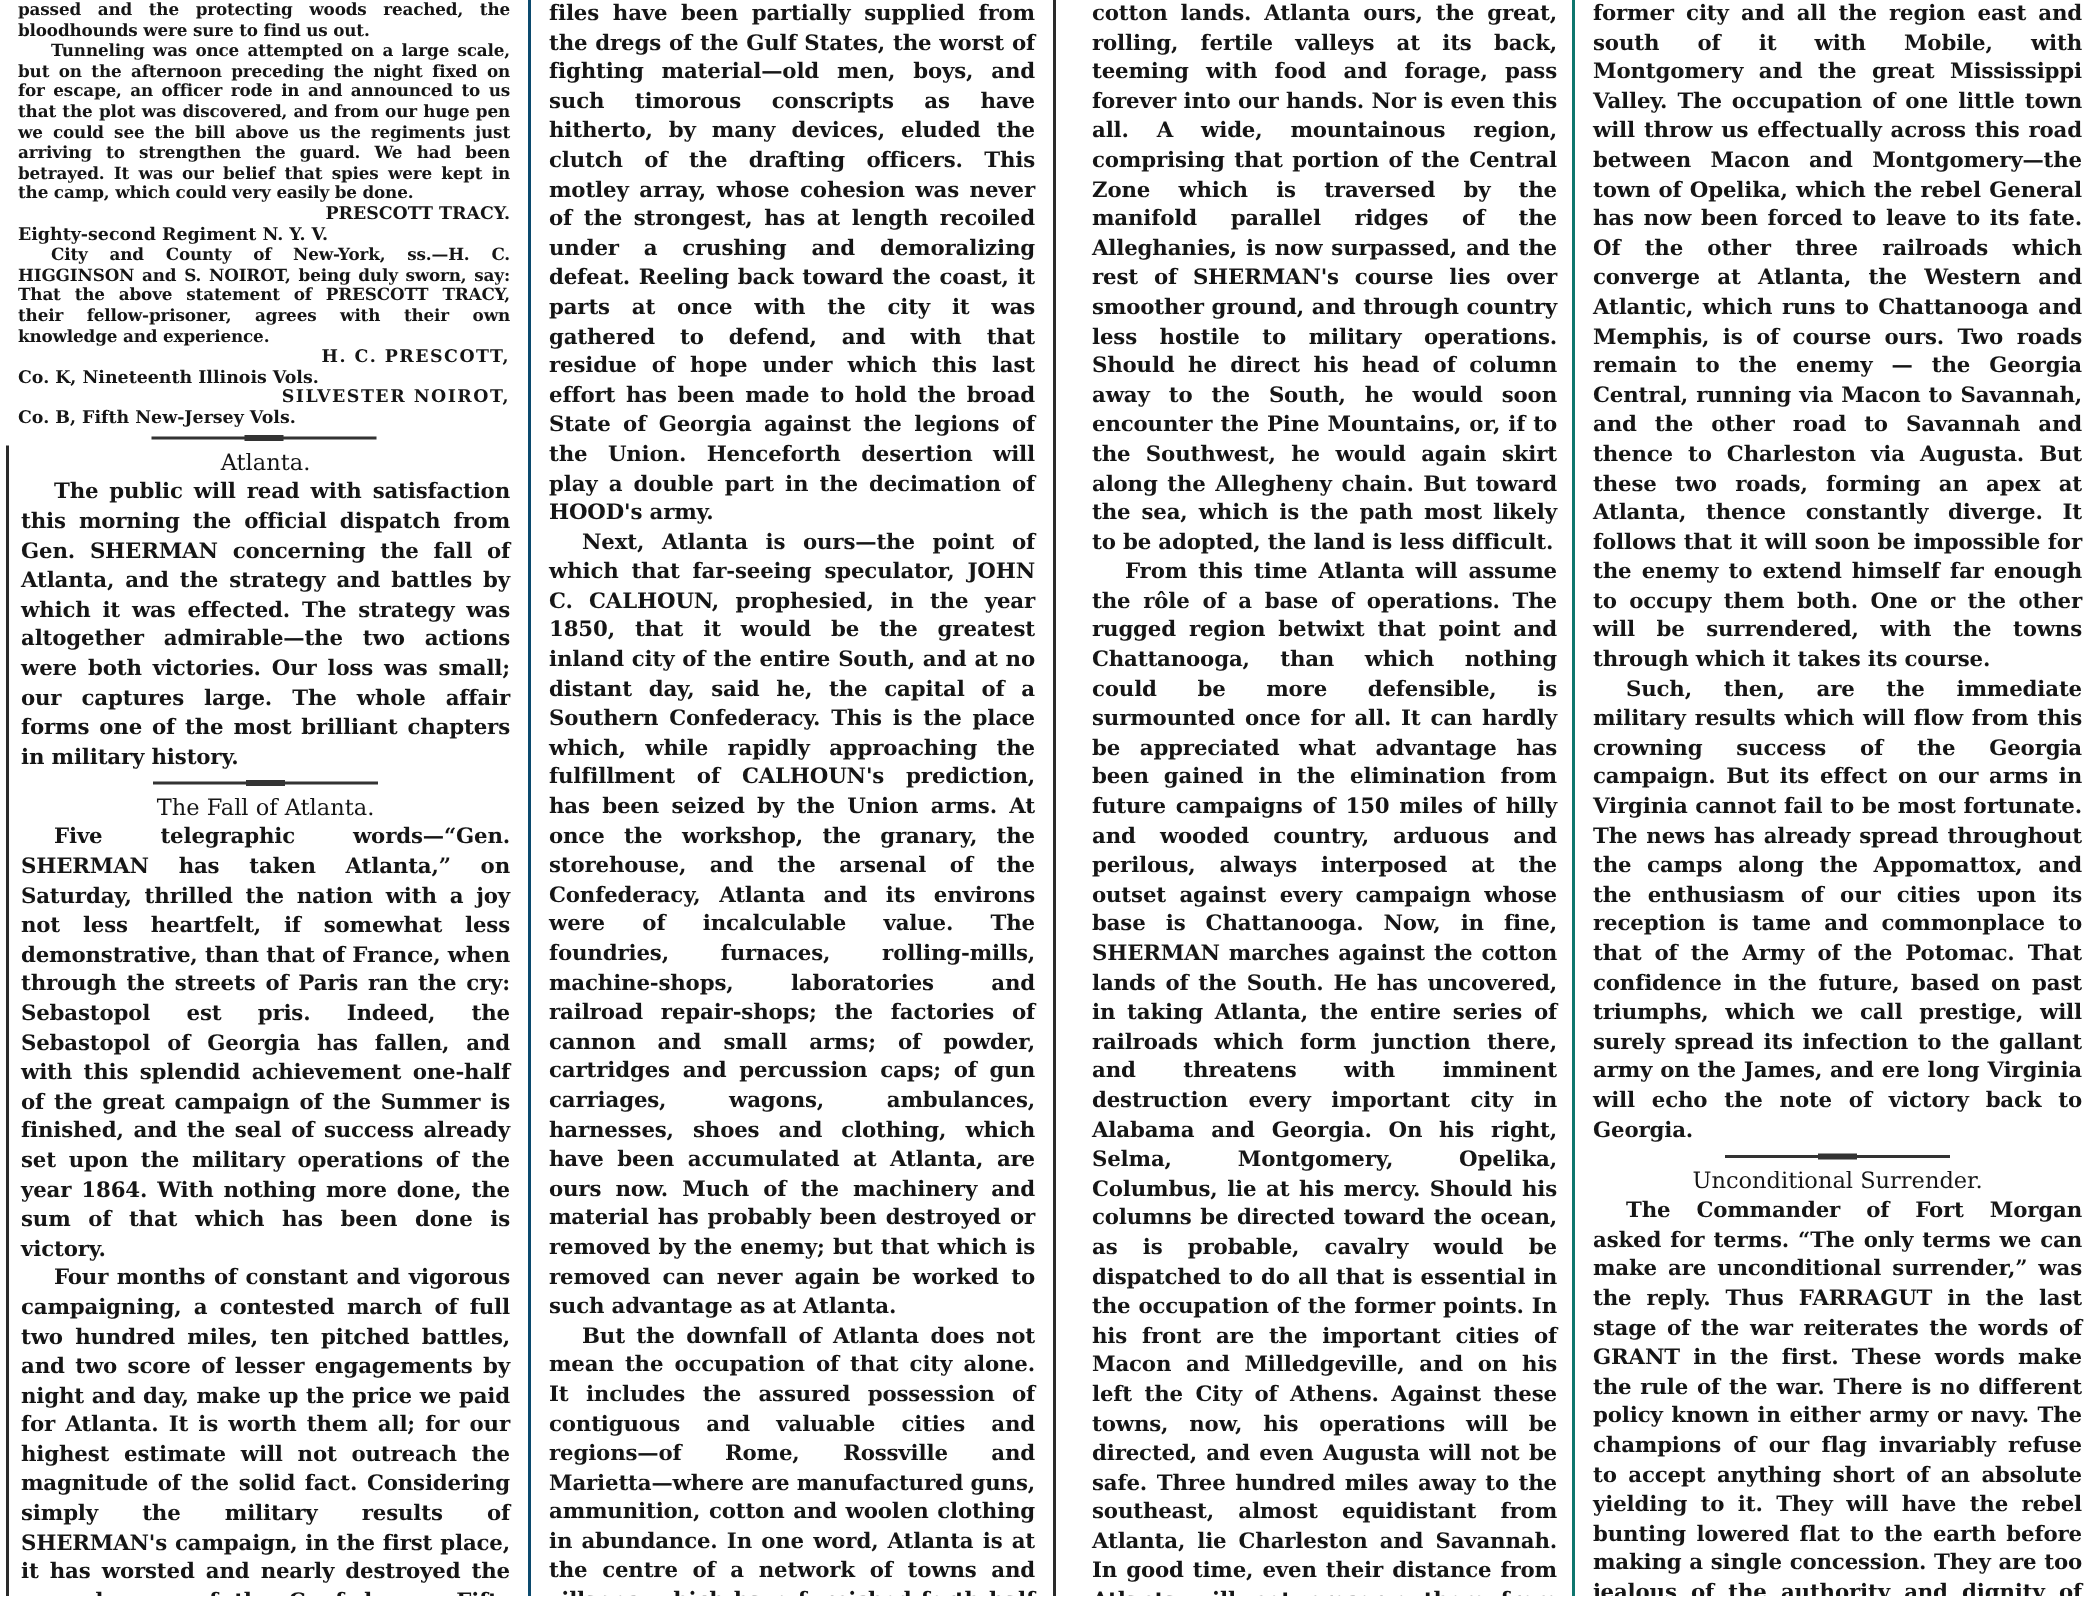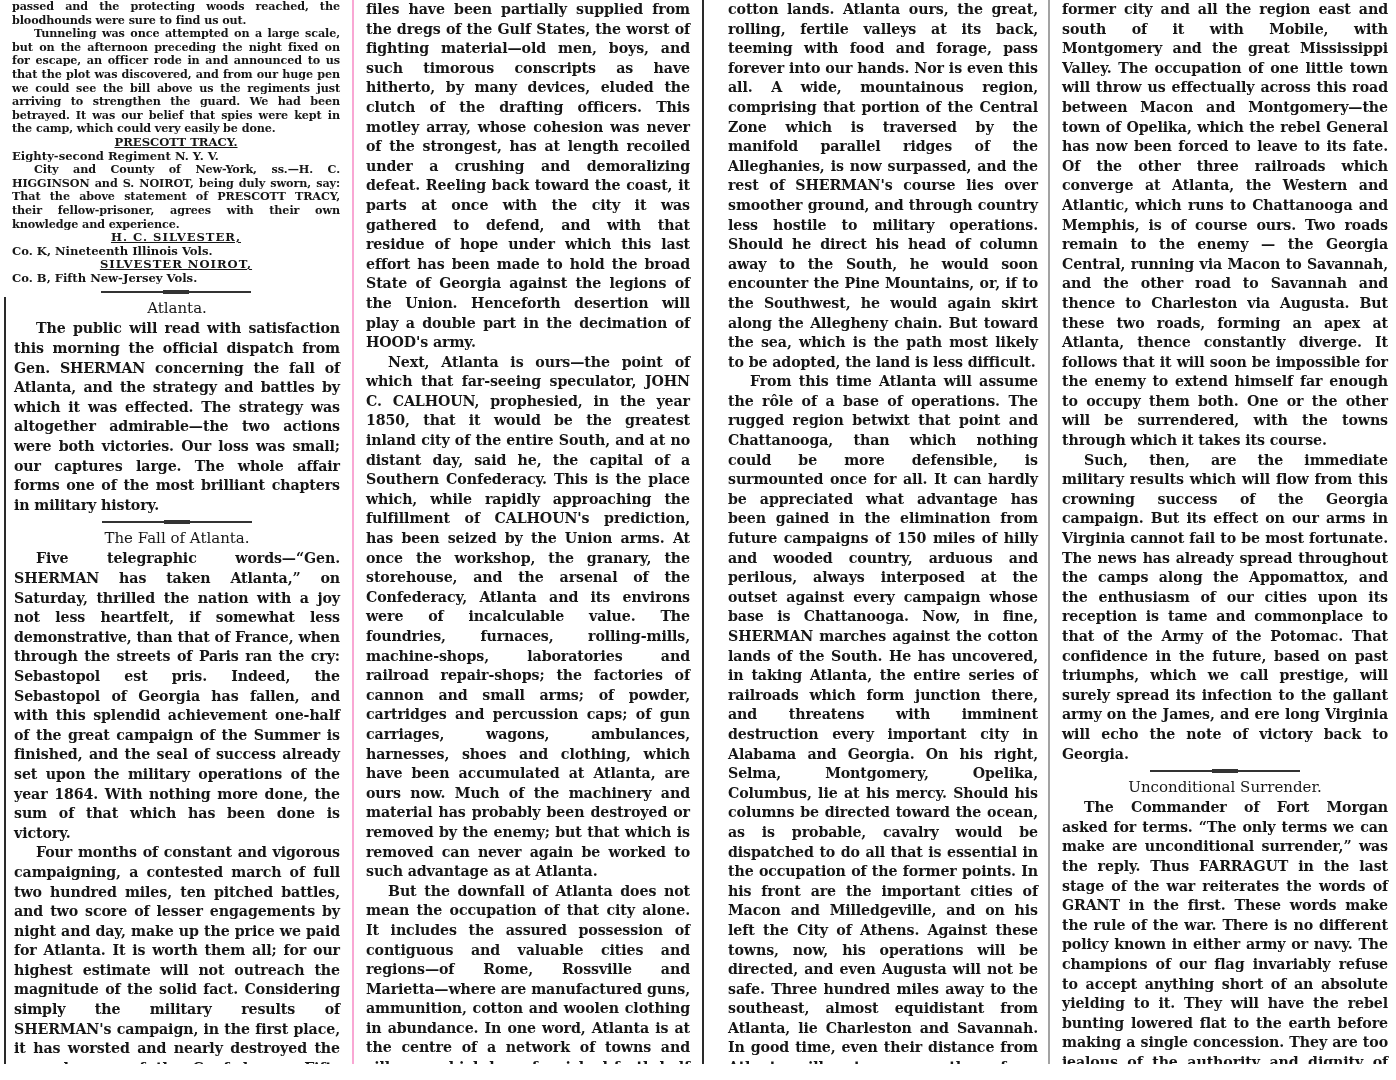--- a/index.html
+++ b/index.html
@@ -7,31 +7,31 @@
     width: 1396px; height: 1080px; overflow: hidden; position: relative;
     font-family: "DejaVu Serif", "Liberation Serif", serif;
     color: #161616;
   }
   .page { position: absolute; left: 0; top: 0; width: 1396px; height: 1080px; }
   .col {
     position: absolute; top: 0; height: 1064px; box-sizing: border-box;
     padding: 0 8px 0 12px; overflow: hidden;
   }
   .col1 { left: 0; width: 348px; }
-  .col2 { left: 352px; width: 346px; border-left: 2px solid #f9a8d4; }
+  .col2 { left: 352px; width: 346px; border-left: 2px solid #0c4a6e; }
   .col3 { left: 702px; width: 344px; border-left: 2px solid #2a2a2a; padding-left: 24px; }
-  .col4 { left: 1048px; width: 348px; border-left: 2px solid #a3a3a3; }
+  .col4 { left: 1048px; width: 348px; border-left: 2px solid #0f766e; }
   p {
     margin: 0; text-align: justify; font-size: 14.2px; line-height: 19.6px;
     font-weight: bold; letter-spacing: -0.1px;
   }
   p.indent { text-indent: 22px; }
   .small p { font-size: 11.2px; line-height: 13.6px; }
   .sig { font-size: 11.6px; line-height: 13.6px; font-weight: bold; margin: 0; }
-  .sig.center { text-align: center; text-decoration: underline; }
+  .sig.center { text-align: right; }
   .sig.caps { letter-spacing: 1px; }
   .head {
     text-align: center; font-weight: normal; font-size: 15px; line-height: 22px;
     margin: 0; font-family: "DejaVu Serif", serif;
   }
   .rule {
     width: 150px; height: 2px; background: #333; margin: 6px auto 4px auto; position: relative;
   }
   .rule::after {
     content: ""; position: absolute; left: 62px; top: -1px; width: 26px; height: 4px; background: #333;
@@ -43,21 +43,21 @@
 
 <div class="page">
 
   <div class="col col1">
     <div class="small">
       <p>passed and the protecting woods reached, the bloodhounds were sure to find us out.</p>
       <p class="indent">Tunneling was once attempted on a large scale, but on the afternoon preceding the night fixed on for escape, an officer rode in and announced to us that the plot was discovered, and from our huge pen we could see the bill above us the regiments just arriving to strengthen the guard. We had been betrayed. It was our belief that spies were kept in the camp, which could very easily be done.</p>
       <div class="sig center">PRESCOTT TRACY.</div>
       <div class="sig">Eighty-second Regiment N. Y. V.</div>
       <p class="indent">City and County of New-York, ss.—H. C. HIGGINSON and S. NOIROT, being duly sworn, say: That the above statement of PRESCOTT TRACY, their fellow-prisoner, agrees with their own knowledge and experience.</p>
-      <div class="sig center caps">H. C. SILVESTER,</div>
+      <div class="sig center caps">H. C. PRESCOTT,</div>
       <div class="sig">Co. K, Nineteenth Illinois Vols.</div>
       <div class="sig center caps">SILVESTER NOIROT,</div>
       <div class="sig">Co. B, Fifth New-Jersey Vols.</div>
     </div>
     <div class="rule"></div>
     <div class="boxed">
       <h2 class="head">Atlanta.</h2>
       <p class="indent">The public will read with satisfaction this morning the official dispatch from Gen. SHERMAN concerning the fall of Atlanta, and the strategy and battles by which it was effected. The strategy was altogether admirable—the two actions were both victories. Our loss was small; our captures large. The whole affair forms one of the most brilliant chapters in military history.</p>
       <div class="rule"></div>
       <h2 class="head">The Fall of Atlanta.</h2>

